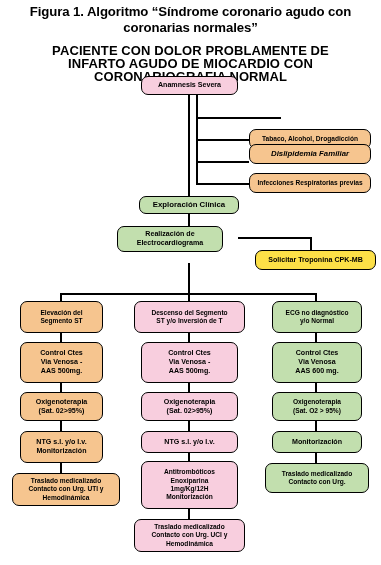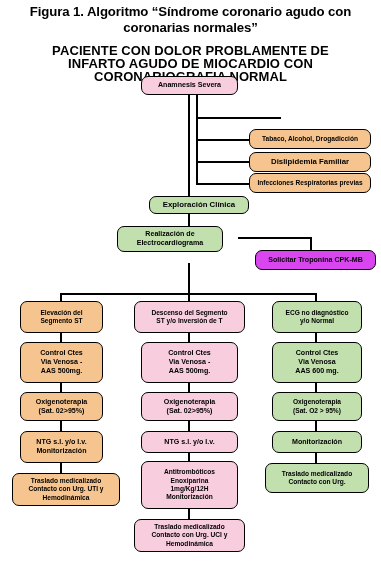--- a/index.html
+++ b/index.html
@@ -67,21 +67,21 @@
     color: #000000;
     font-weight: bold;
     line-height: 9.5px;
     padding: 1px 2px;
     white-space: pre-line;
     z-index: 3;
   }
   .pink   { background: #f8cede; }
   .orange { background: #f6c58f; }
   .green  { background: #c2dfae; }
-  .blue   { background: #d946ef; }
+  .blue   { background: #fde047; }
 
   .fs7   { font-size: 6.6px; line-height: 8.4px; }
   .fs75  { font-size: 7.1px; line-height: 9px; }
   .fs8   { font-size: 7.8px; line-height: 9.6px; }
 </style>
 </head>
 <body>
 
 <div id="canvas">
 
@@ -124,25 +124,25 @@
   <div class="line" style="left:315px; top:333px; width:2.4px; height:10px;"></div>
   <div class="line" style="left:315px; top:383px; width:2.4px; height:9px;"></div>
   <div class="line" style="left:315px; top:421px; width:2.4px; height:10px;"></div>
   <div class="line" style="left:315px; top:453px; width:2.4px; height:10px;"></div>
 
   <div class="node pink fs75" style="left:141px; top:76px; width:97px; height:19px;">Anamnesis Severa</div>
 
 
   <div class="node orange fs7" style="left:249px; top:129px; width:122px; height:20px;">Tabaco, Alcohol, Drogadicción</div>
 
-  <div class="node orange fs8" style="left:249px; top:152px; width:122px; height:20px;">Dislipidemia Familiar</div>
+  <div class="node orange fs8" style="left:249px; top:144px; width:122px; height:20px;font-style:italic;">Dislipidemia Familiar</div>
 
   <div class="node orange fs7" style="left:249px; top:173px; width:122px; height:20px;">Infecciones Respiratorias previas</div>
 
-  <div class="node green fs8" style="left:149px; top:196px; width:100px; height:18px;">Exploración Clínica</div>
+  <div class="node green fs8" style="left:139px; top:196px; width:100px; height:18px;">Exploración Clínica</div>
 
   <div class="node green fs75" style="left:117px; top:226px; width:106px; height:26px;">Realización de
 Electrocardiograma</div>
 
   <div class="node blue fs75" style="left:255px; top:250px; width:121px; height:20px;">Solicitar Troponina CPK-MB</div>
 
   <div class="node orange fs7" style="left:20px; top:301px; width:83px; height:32px;">Elevación del
 Segmento ST</div>
 
   <div class="node orange fs75" style="left:20px; top:342px; width:83px; height:41px;">Control Ctes

